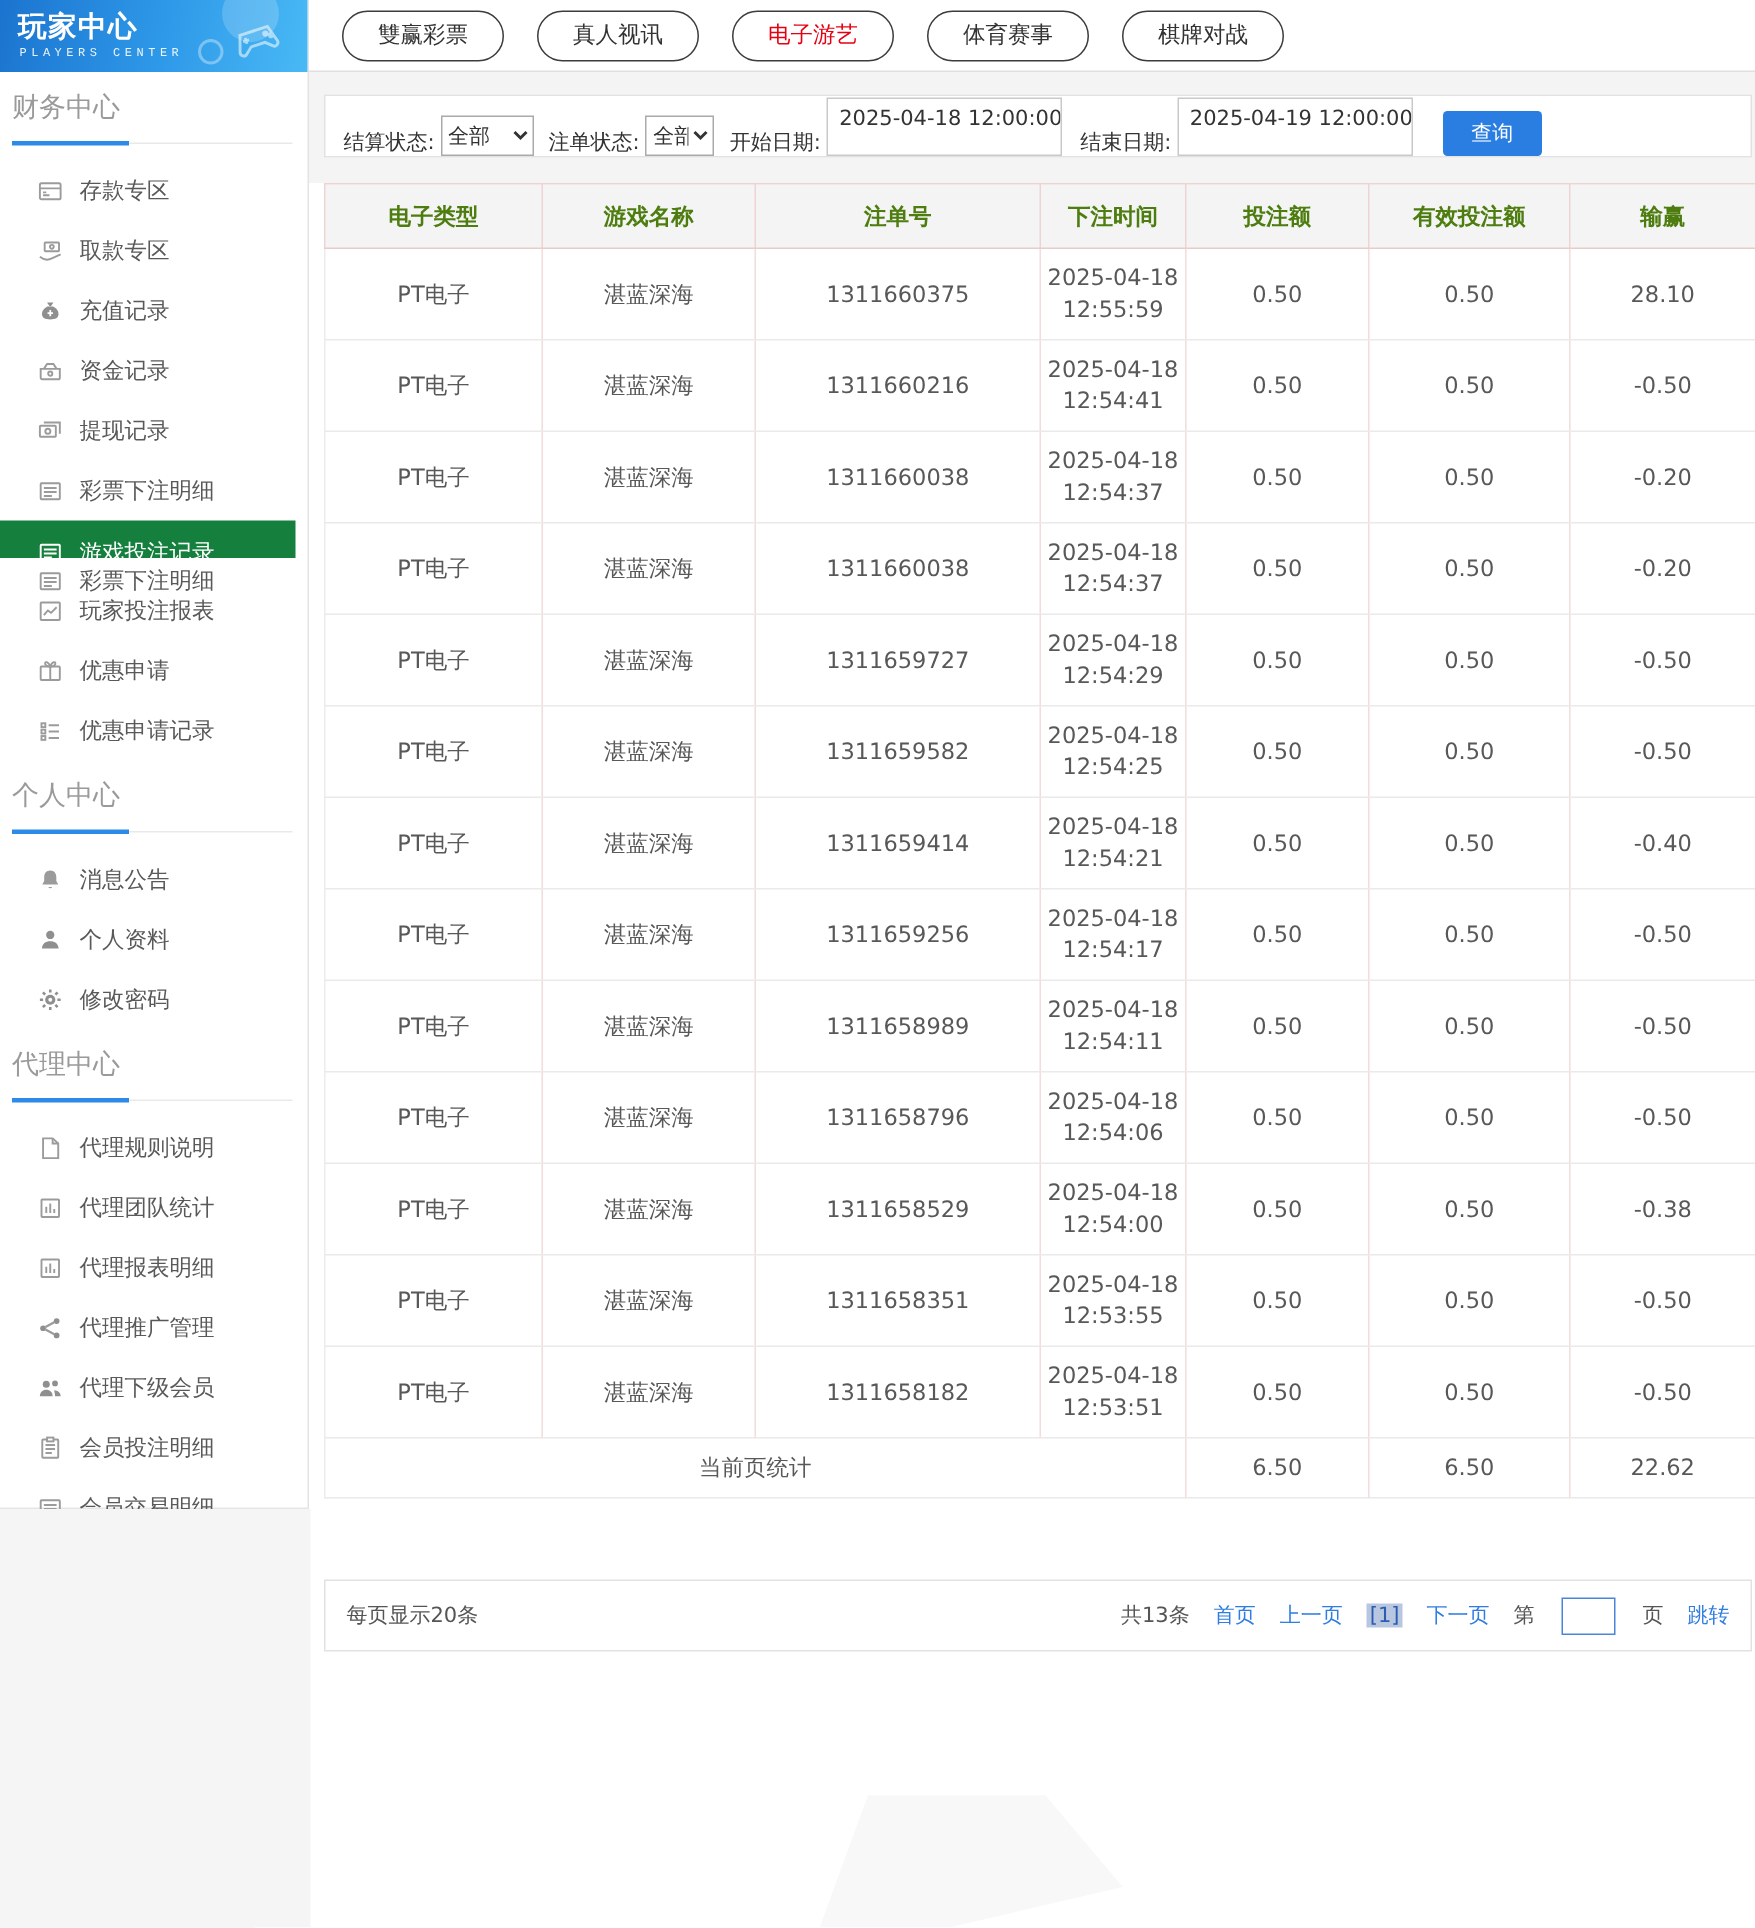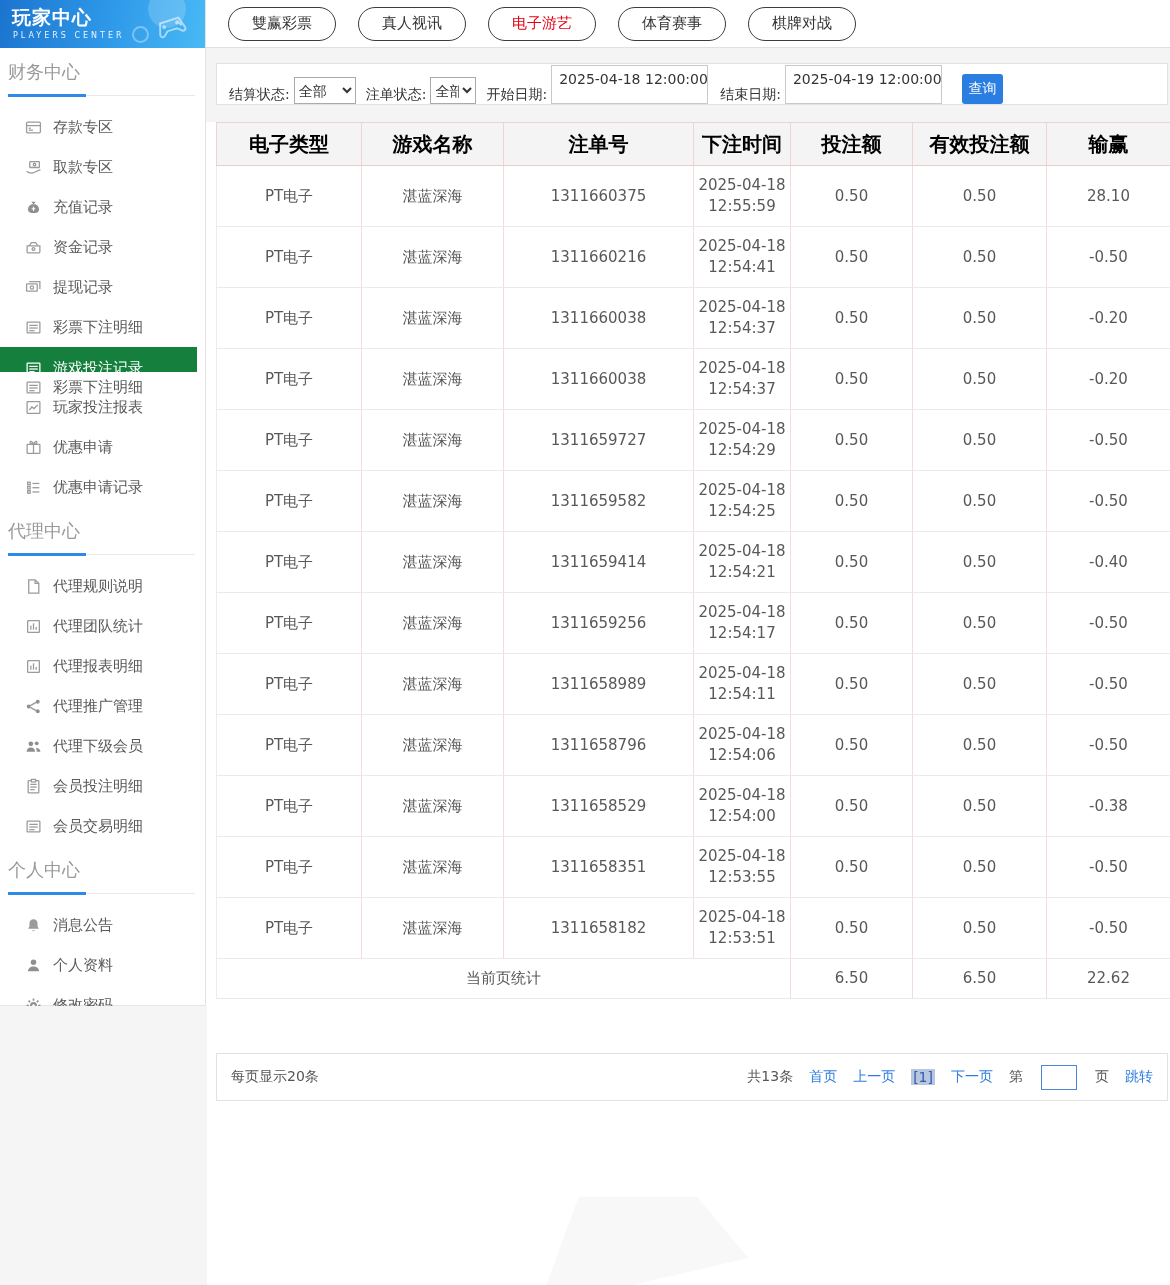--- a/index.html
+++ b/index.html
@@ -3,21 +3,21 @@
 <meta charset="utf-8">
 <style>
   html,body{margin:0;padding:0;background:#fff;}
   .app{position:relative;width:1170px;height:1285px;overflow:hidden;background:#fff;
        font-family:"DejaVu Sans","Liberation Sans",sans-serif;color:#555;}
 
   
   .sidebar{position:absolute;left:0;top:0;width:205px;height:1005px;background:#fff;
            border-right:1px solid #e3e3e3;border-bottom:1px solid #e6e6e6;}
   .left-rest{position:absolute;left:0;top:1006px;width:207px;height:279px;background:#f5f5f5;}
-  .logo{position:relative;height:48px;background:linear-gradient(100deg,#1b74cf 0%,#2f9ae9 55%,#49b9f5 100%);overflow:hidden;}
+  .logo{position:relative;height:48px;background:linear-gradient(100deg,#1b74cf 0%,#2f9ae9 55%,#49b9f5 100%);overflow:hidden;font-family:Liberation Mono, monospace;}
   .logo-title{position:absolute;left:12px;top:5px;font-size:19px;font-weight:bold;color:#fff;letter-spacing:1px;}
   .logo-sub{position:absolute;left:13px;top:31px;font-size:8px;letter-spacing:3px;color:rgba(255,255,255,.9);}
   .logo-circle1{position:absolute;left:148px;top:-10px;width:38px;height:38px;border-radius:50%;background:rgba(255,255,255,.18);}
   .logo-circle2{position:absolute;left:132px;top:26px;width:13px;height:13px;border-radius:50%;border:2px solid rgba(255,255,255,.35);}
   .logo-pad{position:absolute;left:155px;top:16px;opacity:.55;transform:rotate(-18deg);}
   .section-title{padding:13px 0 0 8px;font-size:18px;color:#9a9a9a;height:26px;line-height:22px;}
   .section-divider{height:1px;background:#e9e9e9;margin:8px 10px 0 8px;position:relative;}
   .section-divider::before{content:"";position:absolute;left:0;top:-1px;width:78px;height:3px;background:#2d8ae8;}
   .section-items{margin-top:11px;}
   .menu-item{height:40px;display:flex;align-items:center;padding-left:25px;gap:11px;
@@ -45,27 +45,27 @@
   .filterbar{position:absolute;left:216px;top:63px;width:952px;height:42px;background:#fff;
              border:1px solid #e2e2e2;box-sizing:border-box;display:flex;align-items:flex-end;
              padding-left:12px;font-size:14px;color:#333;}
   .filterbar label{margin-right:4px;}
   .filterbar select{height:27px;border:1px solid #aaa;background:#fff;font-size:14px;color:#333;
              font-family:inherit;margin-right:10px;}
   .sel-settle{width:62px;}
   .sel-order{width:46px;}
   .filterbar input.date{width:148px;height:25px;border:1px solid #c9c9c9;font-size:14px;color:#333;
              font-family:inherit;padding:0 0 12px 7px;margin-right:12px;}
-  .btn-search{width:41px;height:30px;background:#2a7de1;border:none;border-radius:3px;color:#fff;
+  .btn-search{width:66px;height:30px;background:#2a7de1;border:none;border-radius:3px;color:#fff;
              font-size:14px;cursor:pointer;margin-left:8px;font-family:inherit;}
 
   
   .table-wrap{position:absolute;left:216px;top:122px;width:954px;}
   table.bets{border-collapse:collapse;width:954px;table-layout:fixed;}
-  table.bets th{height:40px;background:#f4f4f4;font-size:20px;font-weight:bold;color:#000000;
+  table.bets th{height:40px;background:#f4f4f4;font-size:15px;font-weight:bold;color:#4d7c0f;
       border-top:1px solid #eed3d3;border-right:1px solid #eed3d3;border-bottom:1px solid #e8cccc;}
   table.bets th:first-child{border-left:1px solid #eed3d3;}
   table.bets td{font-size:15px;color:#585858;text-align:center;
       border-right:1px solid #f2dcdc;border-bottom:1px solid #eaeaea;line-height:21px;}
   table.bets td:first-child{border-left:1px solid #ececec;}
   table.bets tbody tr.data-row{height:61px;}
   table.bets tbody tr.sum-row{height:40px;}
 
   
   .pager{position:absolute;left:216px;top:1053px;width:952px;height:48px;background:#fff;
@@ -220,103 +220,20 @@
                   <line x1="7" y1="4.2" x2="13.5" y2="4.2"></line>
                   <line x1="7" y1="8.2" x2="13.5" y2="8.2"></line>
                   <line x1="7" y1="12.2" x2="13.5" y2="12.2"></line>
                 </svg>
               </span>
     <span class="mi-label">优惠申请记录</span>
   </div>
           </div>
   </div>
         <div>
-    <div class="section-title">代理中心</div>
-    <div class="section-divider"></div>
-    <div class="section-items">
-            <div class="menu-item">
-    <span class="mi-icon">
-                <svg viewBox="0 0 16 16" width="17" height="17" fill="none" stroke="#9b9b9b" stroke-width="1.2">
-                  <path d="M3.5 1.8h6L13 5v9.2H3.5z"></path>
-                  <path d="M9.5 1.8V5H13"></path>
-                </svg>
-              </span>
-    <span class="mi-label">代理规则说明</span>
-  </div>
-            <div class="menu-item">
-    <span class="mi-icon">
-                <svg viewBox="0 0 16 16" width="17" height="17" fill="none" stroke="#9b9b9b" stroke-width="1.2">
-                  <rect x="2.5" y="2.5" width="11" height="11" rx="0.5"></rect>
-                  <line x1="5.5" y1="11" x2="5.5" y2="7"></line>
-                  <line x1="8" y1="11" x2="8" y2="5"></line>
-                  <line x1="10.5" y1="11" x2="10.5" y2="8.5"></line>
-                </svg>
-              </span>
-    <span class="mi-label">代理团队统计</span>
-  </div>
-            <div class="menu-item">
-    <span class="mi-icon">
-                <svg viewBox="0 0 16 16" width="17" height="17" fill="none" stroke="#9b9b9b" stroke-width="1.2">
-                  <rect x="2.5" y="2.5" width="11" height="11" rx="0.5"></rect>
-                  <line x1="5.5" y1="11" x2="5.5" y2="7"></line>
-                  <line x1="8" y1="11" x2="8" y2="5"></line>
-                  <line x1="10.5" y1="11" x2="10.5" y2="8.5"></line>
-                </svg>
-              </span>
-    <span class="mi-label">代理报表明细</span>
-  </div>
-            <div class="menu-item">
-    <span class="mi-icon">
-                <svg viewBox="0 0 16 16" width="17" height="17" fill="none" stroke="#9b9b9b" stroke-width="1.2">
-                  <circle cx="12" cy="3.5" r="1.8" fill="#8f8f8f" stroke="none"></circle>
-                  <circle cx="3.5" cy="8" r="1.8" fill="#8f8f8f" stroke="none"></circle>
-                  <circle cx="12" cy="12.5" r="1.8" fill="#8f8f8f" stroke="none"></circle>
-                  <line x1="5" y1="7.2" x2="10.5" y2="4.2" stroke-width="1.4"></line>
-                  <line x1="5" y1="8.8" x2="10.5" y2="11.8" stroke-width="1.4"></line>
-                </svg>
-              </span>
-    <span class="mi-label">代理推广管理</span>
-  </div>
-            <div class="menu-item">
-    <span class="mi-icon">
-                <svg viewBox="0 0 16 16" width="17" height="17" fill="none" stroke="#9b9b9b" stroke-width="1.2">
-                  <circle cx="5.5" cy="5.5" r="2.2" fill="#8f8f8f" stroke="none"></circle>
-                  <path d="M1.5 13c0-2.6 1.8-4 4-4s4 1.4 4 4z" fill="#8f8f8f" stroke="none"></path>
-                  <circle cx="11" cy="5" r="1.8" fill="#8f8f8f" stroke="none"></circle>
-                  <path d="M10.5 9.2c2.2 .2 4 1.5 4 3.8h-3.4z" fill="#8f8f8f" stroke="none"></path>
-                </svg>
-              </span>
-    <span class="mi-label">代理下级会员</span>
-  </div>
-            <div class="menu-item">
-    <span class="mi-icon">
-                <svg viewBox="0 0 16 16" width="17" height="17" fill="none" stroke="#9b9b9b" stroke-width="1.2">
-                  <rect x="3" y="2.5" width="10" height="11.5" rx="0.5"></rect>
-                  <rect x="6" y="1.3" width="4" height="2.4" fill="#fff"></rect>
-                  <line x1="5" y1="6" x2="11" y2="6"></line>
-                  <line x1="5" y1="8.5" x2="11" y2="8.5"></line>
-                  <line x1="5" y1="11" x2="9" y2="11"></line>
-                </svg>
-              </span>
-    <span class="mi-label">会员投注明细</span>
-  </div>
-            <div class="menu-item">
-    <span class="mi-icon">
-                <svg viewBox="0 0 16 16" width="17" height="17" fill="none" stroke="#9b9b9b" stroke-width="1.2">
-                  <rect x="2" y="3" width="12" height="10" rx="0.5"></rect>
-                  <line x1="4" y1="6" x2="12" y2="6"></line>
-                  <line x1="4" y1="8.5" x2="12" y2="8.5"></line>
-                  <line x1="4" y1="11" x2="9" y2="11"></line>
-                </svg>
-              </span>
-    <span class="mi-label">会员交易明细</span>
-  </div>
-          </div>
-  </div>
-        <div>
     <div class="section-title">个人中心</div>
     <div class="section-divider"></div>
     <div class="section-items">
             <div class="menu-item">
     <span class="mi-icon">
                 <svg viewBox="0 0 16 16" width="17" height="17" fill="none" stroke="#9b9b9b" stroke-width="1.2">
                   <path d="M8 2.2c-2.4 0-3.8 1.8-3.8 4v2.6L3 11h10l-1.2-2.2V6.2c0-2.2-1.4-4-3.8-4z" fill="#9b9b9b" stroke="none"></path>
                   <path d="M6.8 12.5a1.3 1.3 0 0 0 2.4 0z" fill="#9b9b9b" stroke="none"></path>
                 </svg>
               </span>
@@ -342,20 +259,103 @@
                     <line x1="1.5" y1="8" x2="3.5" y2="8"></line>
                     <line x1="12.5" y1="8" x2="14.5" y2="8"></line>
                     <line x1="3.4" y1="3.4" x2="4.8" y2="4.8"></line>
                     <line x1="11.2" y1="11.2" x2="12.6" y2="12.6"></line>
                     <line x1="3.4" y1="12.6" x2="4.8" y2="11.2"></line>
                     <line x1="11.2" y1="4.8" x2="12.6" y2="3.4"></line>
                   </g>
                 </svg>
               </span>
     <span class="mi-label">修改密码</span>
+  </div>
+          </div>
+  </div>
+        <div>
+    <div class="section-title">代理中心</div>
+    <div class="section-divider"></div>
+    <div class="section-items">
+            <div class="menu-item">
+    <span class="mi-icon">
+                <svg viewBox="0 0 16 16" width="17" height="17" fill="none" stroke="#9b9b9b" stroke-width="1.2">
+                  <path d="M3.5 1.8h6L13 5v9.2H3.5z"></path>
+                  <path d="M9.5 1.8V5H13"></path>
+                </svg>
+              </span>
+    <span class="mi-label">代理规则说明</span>
+  </div>
+            <div class="menu-item">
+    <span class="mi-icon">
+                <svg viewBox="0 0 16 16" width="17" height="17" fill="none" stroke="#9b9b9b" stroke-width="1.2">
+                  <rect x="2.5" y="2.5" width="11" height="11" rx="0.5"></rect>
+                  <line x1="5.5" y1="11" x2="5.5" y2="7"></line>
+                  <line x1="8" y1="11" x2="8" y2="5"></line>
+                  <line x1="10.5" y1="11" x2="10.5" y2="8.5"></line>
+                </svg>
+              </span>
+    <span class="mi-label">代理团队统计</span>
+  </div>
+            <div class="menu-item">
+    <span class="mi-icon">
+                <svg viewBox="0 0 16 16" width="17" height="17" fill="none" stroke="#9b9b9b" stroke-width="1.2">
+                  <rect x="2.5" y="2.5" width="11" height="11" rx="0.5"></rect>
+                  <line x1="5.5" y1="11" x2="5.5" y2="7"></line>
+                  <line x1="8" y1="11" x2="8" y2="5"></line>
+                  <line x1="10.5" y1="11" x2="10.5" y2="8.5"></line>
+                </svg>
+              </span>
+    <span class="mi-label">代理报表明细</span>
+  </div>
+            <div class="menu-item">
+    <span class="mi-icon">
+                <svg viewBox="0 0 16 16" width="17" height="17" fill="none" stroke="#9b9b9b" stroke-width="1.2">
+                  <circle cx="12" cy="3.5" r="1.8" fill="#8f8f8f" stroke="none"></circle>
+                  <circle cx="3.5" cy="8" r="1.8" fill="#8f8f8f" stroke="none"></circle>
+                  <circle cx="12" cy="12.5" r="1.8" fill="#8f8f8f" stroke="none"></circle>
+                  <line x1="5" y1="7.2" x2="10.5" y2="4.2" stroke-width="1.4"></line>
+                  <line x1="5" y1="8.8" x2="10.5" y2="11.8" stroke-width="1.4"></line>
+                </svg>
+              </span>
+    <span class="mi-label">代理推广管理</span>
+  </div>
+            <div class="menu-item">
+    <span class="mi-icon">
+                <svg viewBox="0 0 16 16" width="17" height="17" fill="none" stroke="#9b9b9b" stroke-width="1.2">
+                  <circle cx="5.5" cy="5.5" r="2.2" fill="#8f8f8f" stroke="none"></circle>
+                  <path d="M1.5 13c0-2.6 1.8-4 4-4s4 1.4 4 4z" fill="#8f8f8f" stroke="none"></path>
+                  <circle cx="11" cy="5" r="1.8" fill="#8f8f8f" stroke="none"></circle>
+                  <path d="M10.5 9.2c2.2 .2 4 1.5 4 3.8h-3.4z" fill="#8f8f8f" stroke="none"></path>
+                </svg>
+              </span>
+    <span class="mi-label">代理下级会员</span>
+  </div>
+            <div class="menu-item">
+    <span class="mi-icon">
+                <svg viewBox="0 0 16 16" width="17" height="17" fill="none" stroke="#9b9b9b" stroke-width="1.2">
+                  <rect x="3" y="2.5" width="10" height="11.5" rx="0.5"></rect>
+                  <rect x="6" y="1.3" width="4" height="2.4" fill="#fff"></rect>
+                  <line x1="5" y1="6" x2="11" y2="6"></line>
+                  <line x1="5" y1="8.5" x2="11" y2="8.5"></line>
+                  <line x1="5" y1="11" x2="9" y2="11"></line>
+                </svg>
+              </span>
+    <span class="mi-label">会员投注明细</span>
+  </div>
+            <div class="menu-item">
+    <span class="mi-icon">
+                <svg viewBox="0 0 16 16" width="17" height="17" fill="none" stroke="#9b9b9b" stroke-width="1.2">
+                  <rect x="2" y="3" width="12" height="10" rx="0.5"></rect>
+                  <line x1="4" y1="6" x2="12" y2="6"></line>
+                  <line x1="4" y1="8.5" x2="12" y2="8.5"></line>
+                  <line x1="4" y1="11" x2="9" y2="11"></line>
+                </svg>
+              </span>
+    <span class="mi-label">会员交易明细</span>
   </div>
           </div>
   </div>
       </div>
   </aside>
   <div class="left-rest"></div>
 
   <div class="topbar" id="tabs">
       <button class="tab-pill">雙赢彩票</button>
       <button class="tab-pill">真人视讯</button>

